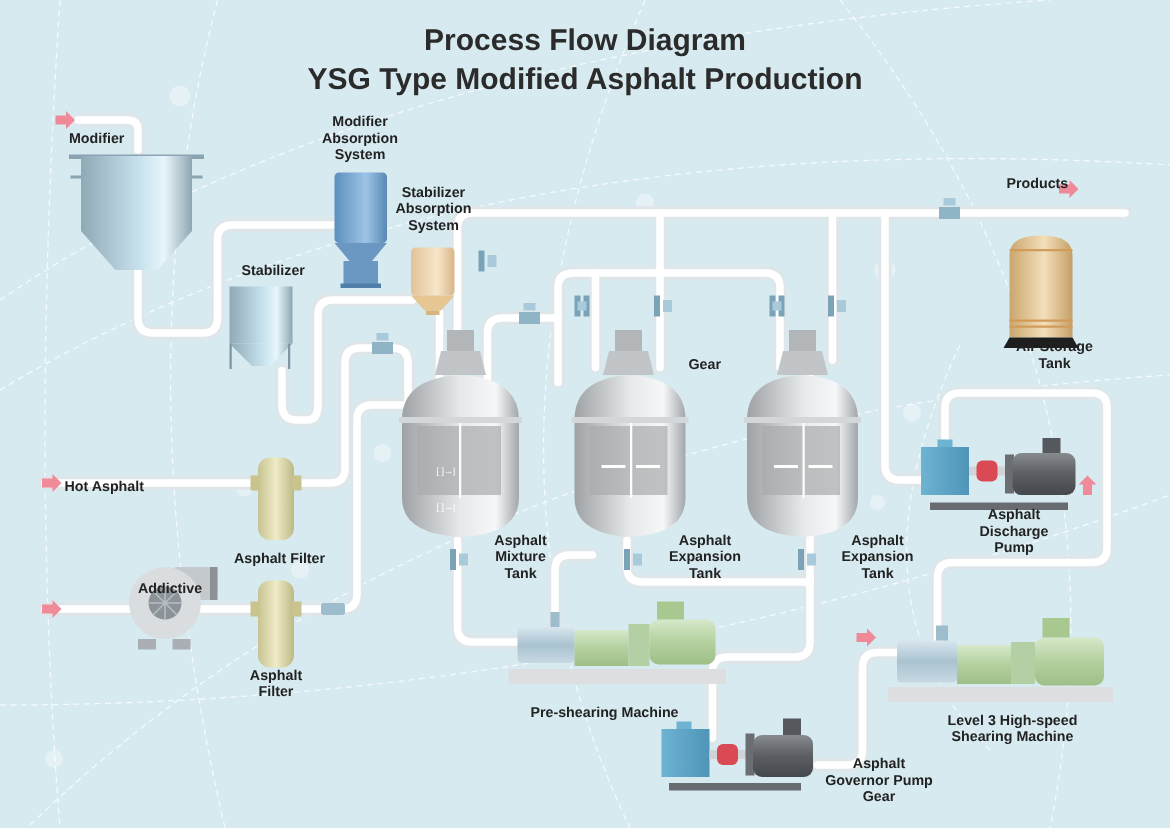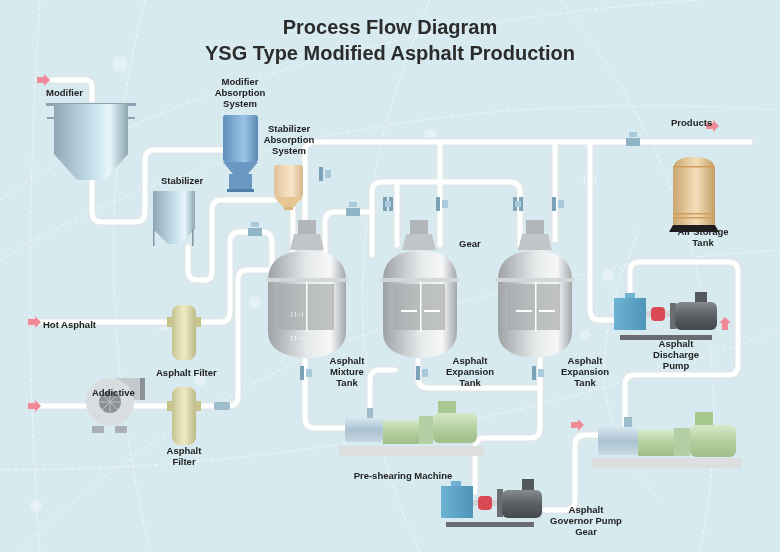--- a/index.html
+++ b/index.html
@@ -369,14 +369,16 @@
 <div class="lbl lbl-l" style="left:643px;top:117px;margin-left:28px;">Products</div>
 <div class="lbl" style="left:674px;top:226px;width:58px;">Air Storage
 Tank</div>
 <div class="lbl" style="left:650px;top:338px;width:52px;">Asphalt
 Discharge
 Pump</div>
 <div class="lbl" style="left:350px;top:470px;width:106px;">Pre-shearing Machine</div>
 <div class="lbl" style="left:550px;top:504px;width:72px;">Asphalt
 Governor Pump
 Gear</div>
+<div class="lbl" style="left:620px;top:475px;width:110px;">Level 3 High-speed
+Shearing Machine</div>
 
 </div>
 
 </body></html>

